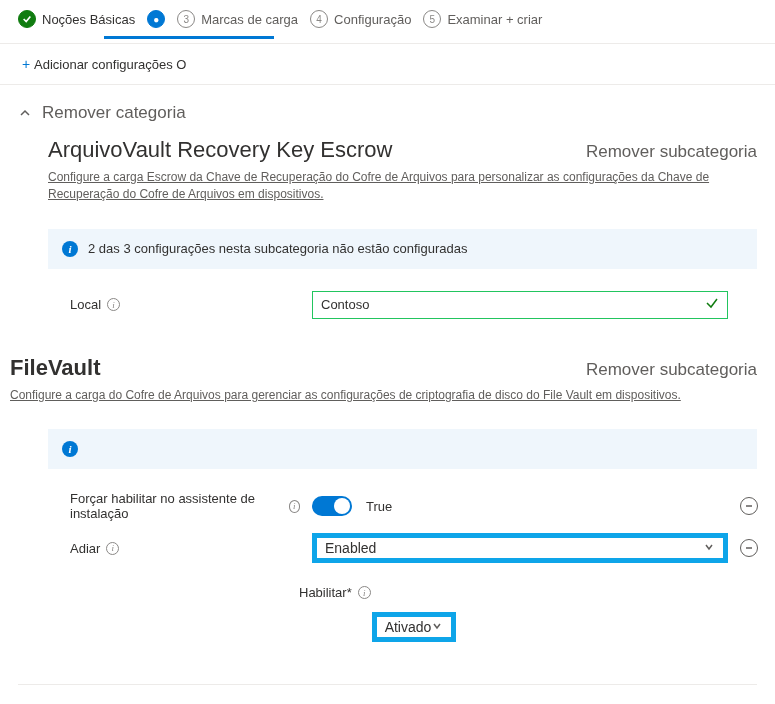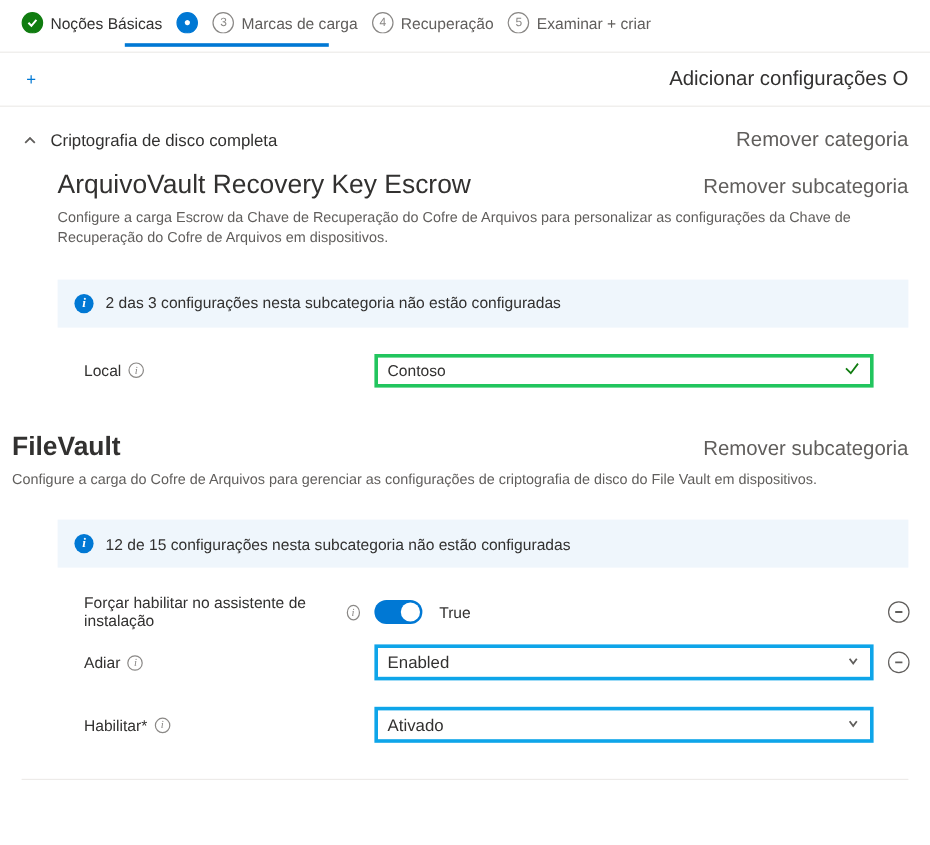--- a/index.html
+++ b/index.html
@@ -69,22 +69,22 @@
     border-bottom: 1px solid #edebe9;
   }
   .add-plus {
     color: #0078d4;
     font-size: 14px;
     width: 16px;
     text-align: center;
   }
   .add-label {
     flex: 1;
-    text-align: right;
-    font-size: 17px;
+    text-align: left;
+    font-size: 13px;
     color: #323130;
   }
 
   
   .category-row {
     display: flex;
     align-items: center;
     padding: 18px 18px 6px 18px;
     gap: 10px;
   }
@@ -112,20 +112,21 @@
     font-size: 22px;
     font-weight: 400;
     color: #323130;
     flex:1;
   }
   .subcat-desc {
     font-size: 12px;
     color: #605e5c;
     margin-top: 6px;
     line-height: 1.4;
+    text-decoration: underline;
   }
 
   .info-banner {
     margin: 20px 18px 16px 48px;
     background: #eff6fc;
     border-left: none;
     padding: 12px 14px;
     display: flex;
     align-items: center;
     gap: 10px;
@@ -169,34 +170,34 @@
     font-style: italic;
     font-family: Georgia, serif;
     color:#8a8886;
     display:flex; align-items:center; justify-content:center;
     cursor: help;
   }
   .ctl-col { flex:1; display:flex; align-items:center; gap:14px; }
 
   .textbox {
     flex:1;
-    border:3px solid #22c55e;
+    border:1px solid #22c55e;
     padding:5px 8px;
     font-size:13px;
     display:flex;
     align-items:center;
     justify-content:space-between;
     background:#fff;
     height:28px;
   }
   .check { color:#107c10; font-size:14px; }
 
   .select-box {
     flex:1;
-    border:3px solid #0ea5e9;
+    border:5px solid #0ea5e9;
     padding:4px 8px;
     font-size:14px;
     display:flex;
     align-items:center;
     justify-content:space-between;
     background:#fff;
     height:30px;
     cursor:pointer;
   }
   .select-box .chev { font-size:11px; color:#605e5c; }
@@ -247,42 +248,41 @@
   </div>
   <div class="step active">
     <span class="step-circle">●</span>
   </div>
   <div class="step">
     <span class="step-circle">3</span>
     <span class="step-label">Marcas de carga</span>
   </div>
   <div class="step">
     <span class="step-circle">4</span>
-    <span class="step-label">Recuperação</span>
+    <span class="step-label">Configuração</span>
   </div>
   <div class="step">
     <span class="step-circle">5</span>
     <span class="step-label">Examinar + criar</span>
   </div>
 </div>
 <div class="stepper-underline"></div>
 <div class="hr"></div>
 
 <div class="add-row">
   <span class="add-plus">+</span>
   <span class="add-label">Adicionar configurações O</span>
 </div>
 
 <div class="category-row">
   <span class="chevron">
     <svg width="14" height="14" viewBox="0 0 14 14">
         <path d="M3 9 L7 5 L11 9" stroke="#605e5c" stroke-width="1.5" fill="none"></path>
       </svg>
   </span>
-  <span class="category-title">Criptografia de disco completa</span>
   <button class="link-btn">Remover categoria</button>
 </div>
 
 <div class="subcat-block">
   <div class="subcat-head">
     <div class="subcat-title">ArquivoVault Recovery Key Escrow</div>
     <button class="link-btn">Remover subcategoria</button>
   </div>
   <div class="subcat-desc">Configure a carga Escrow da Chave de Recuperação do Cofre de Arquivos para personalizar as configurações da Chave de Recuperação do Cofre de Arquivos em dispositivos.</div>
 </div>
@@ -313,21 +313,20 @@
 <div class="subcat-block" style="margin-top:22px;padding-left:10px;">
   <div class="subcat-head">
     <div class="subcat-title" style="font-weight:600;">FileVault</div>
     <button class="link-btn">Remover subcategoria</button>
   </div>
   <div class="subcat-desc">Configure a carga do Cofre de Arquivos para gerenciar as configurações de criptografia de disco do File Vault em dispositivos.</div>
 </div>
 
 <div class="info-banner">
   <span class="info-icon">i</span>
-  <span>12 de 15 configurações nesta subcategoria não estão configuradas</span>
 </div>
 
 <div class="setting-row">
   <div class="setting-label-wrap">
     <span>Forçar habilitar no assistente de instalação</span>
     <span class="label-info">i</span>
   </div>
   <div class="ctl-col">
     <div class="toggle"></div>
     <span class="toggle-text">True</span>
@@ -355,21 +354,21 @@
       </span>
     </div>
   </div>
   <span class="remove-circle">
     <svg width="10" height="10" viewBox="0 0 10 10">
         <line x1="2" y1="5" x2="8" y2="5" stroke="#605e5c" stroke-width="1.5"></line>
       </svg>
   </span>
 </div>
 
-<div class="setting-row" style="margin-top:10px;">
+<div class="setting-row" style="margin-top:10px;flex-direction:column;">
   <div class="setting-label-wrap">
     <span>Habilitar*</span>
     <span class="label-info">i</span>
   </div>
   <div class="ctl-col">
     <div class="select-box">
       <span>Ativado</span>
       <span class="chev">
         <svg width="12" height="12" viewBox="0 0 12 12">
             <path d="M3 4 L6 8 L9 4" stroke="#605e5c" stroke-width="1.5" fill="none"></path>

